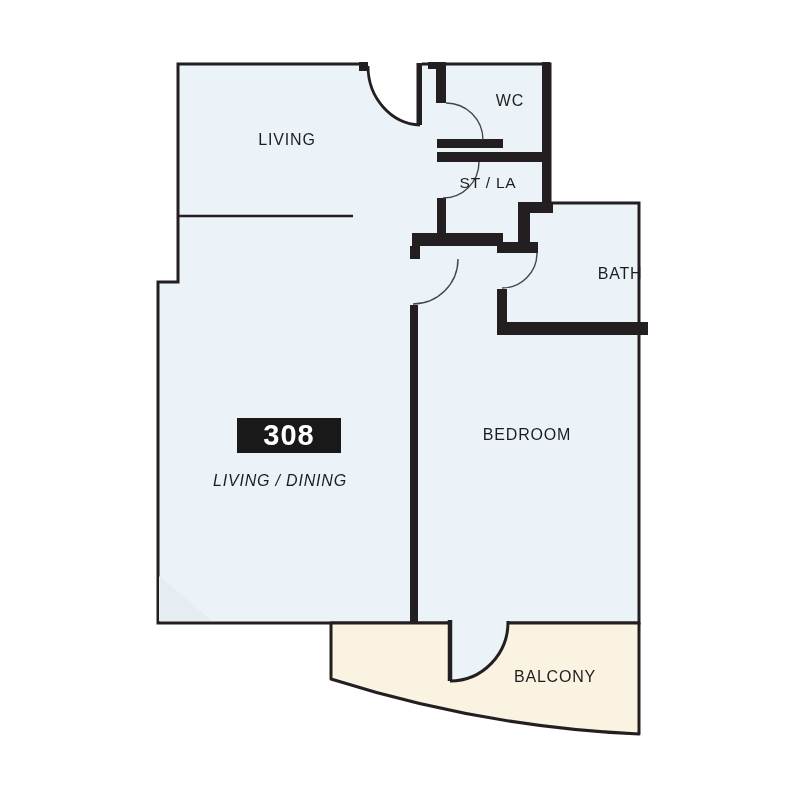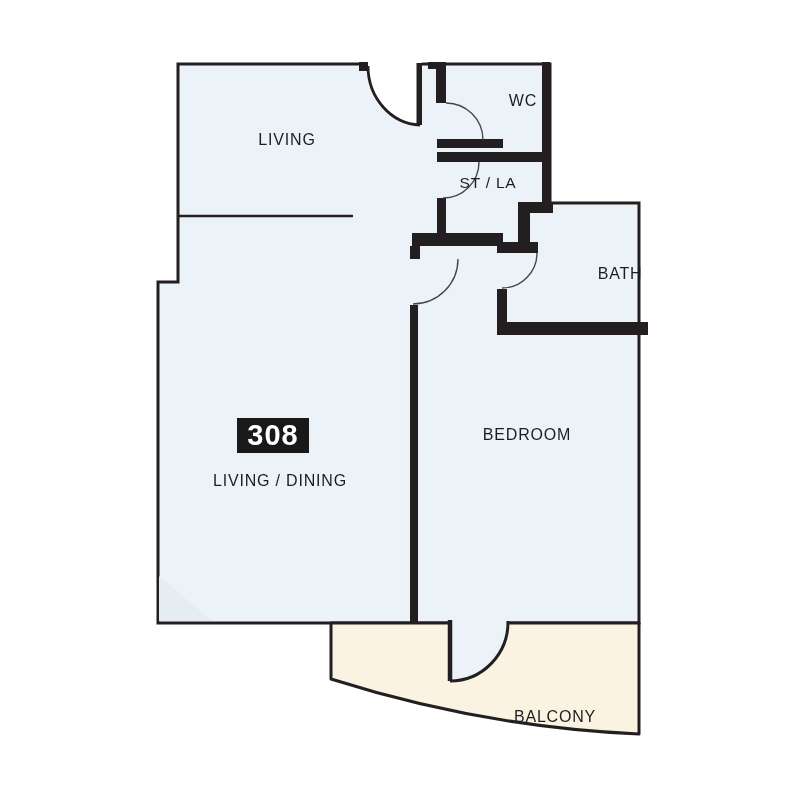--- a/index.html
+++ b/index.html
@@ -18,21 +18,21 @@
     position:relative;width:800px;height:800px;background:var(--page-bg);
     font-family:"Liberation Sans","DejaVu Sans",sans-serif;overflow:hidden;
   }
   .plan-svg{position:absolute;left:0;top:0;}
   .room-label{
     position:absolute;transform:translate(-50%,-50%);
     color:var(--label-text);font-size:16px;letter-spacing:0.8px;
     white-space:nowrap;font-weight:400;
   }
   .unit-badge{
-    position:absolute;left:237px;top:418px;width:72px;height:35px;
+    position:absolute;left:237px;top:418px;width:104px;height:35px;
     background:var(--badge-bg);color:var(--badge-text);
     display:flex;align-items:center;justify-content:center;
     font-size:29px;font-weight:700;letter-spacing:1px;
   }
 </style>
 </head>
 <body>
 
 <div class="canvas">
 
@@ -71,24 +71,24 @@
     <path d="M 479,162 A 36,36 0 0 1 443,198" fill="none" stroke="var(--door-arc)" stroke-width="1.4"></path>
     <path d="M 537,253 A 35,35 0 0 1 502,288" fill="none" stroke="var(--door-arc)" stroke-width="1.4"></path>
     <path d="M 458,259 A 45,45 0 0 1 413,304" fill="none" stroke="var(--door-arc)" stroke-width="1.4"></path>
 
     <path d="M 449,620 L 508,620 A 58,60 0 0 1 449,681 Z" fill="var(--room-fill)"></path>
     <path d="M 508,621 A 58,59 0 0 1 450,681" fill="none" stroke="var(--wall)" stroke-width="3"></path>
     <line x1="450" y1="620" x2="450" y2="681" stroke="var(--wall)" stroke-width="4.5"></line>
   </svg>
 
   <div class="room-label" style="left:287px;top:140px;">LIVING</div>
-  <div class="room-label" style="left:523px;top:101px;">WC</div>
+  <div class="room-label" style="left:510px;top:101px;">WC</div>
   <div class="room-label" style="left:488px;top:183px;font-size:15.5px;">ST / LA</div>
   <div class="room-label" style="left:573px;top:274px;margin-left:47px;">BATH</div>
   <div class="room-label" style="left:527px;top:435px;">BEDROOM</div>
-  <div class="room-label" style="left:280px;top:481px;">LIVING / DINING</div>
-  <div class="room-label" style="left:555px;top:677px;margin-top:40px;">BALCONY</div>
+  <div class="room-label" style="left:280px;top:481px;font-style:italic;">LIVING / DINING</div>
+  <div class="room-label" style="left:555px;top:677px;">BALCONY</div>
 
   <div class="unit-badge">
     <span>308</span>
   </div>
 
 </div>
 
 </body></html>

